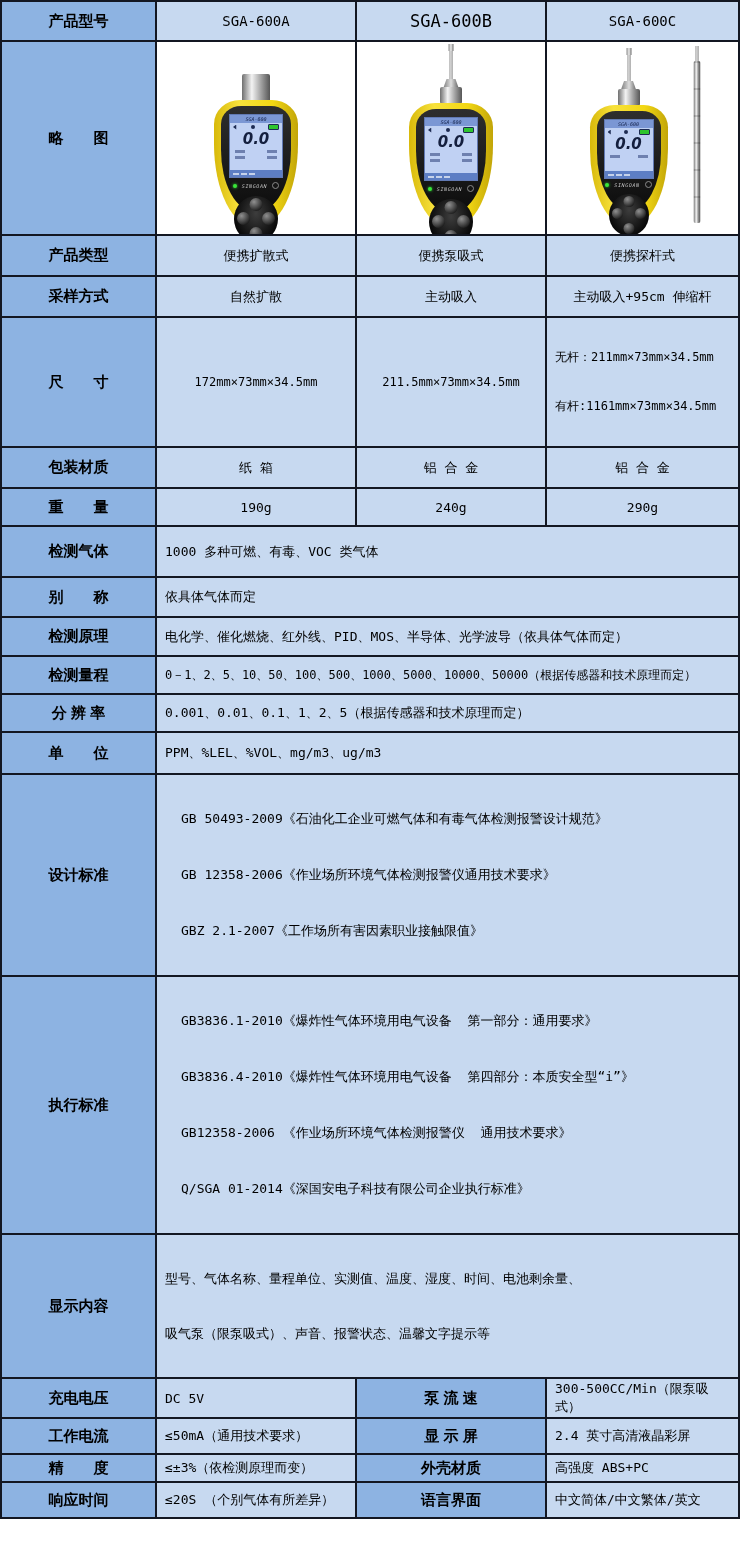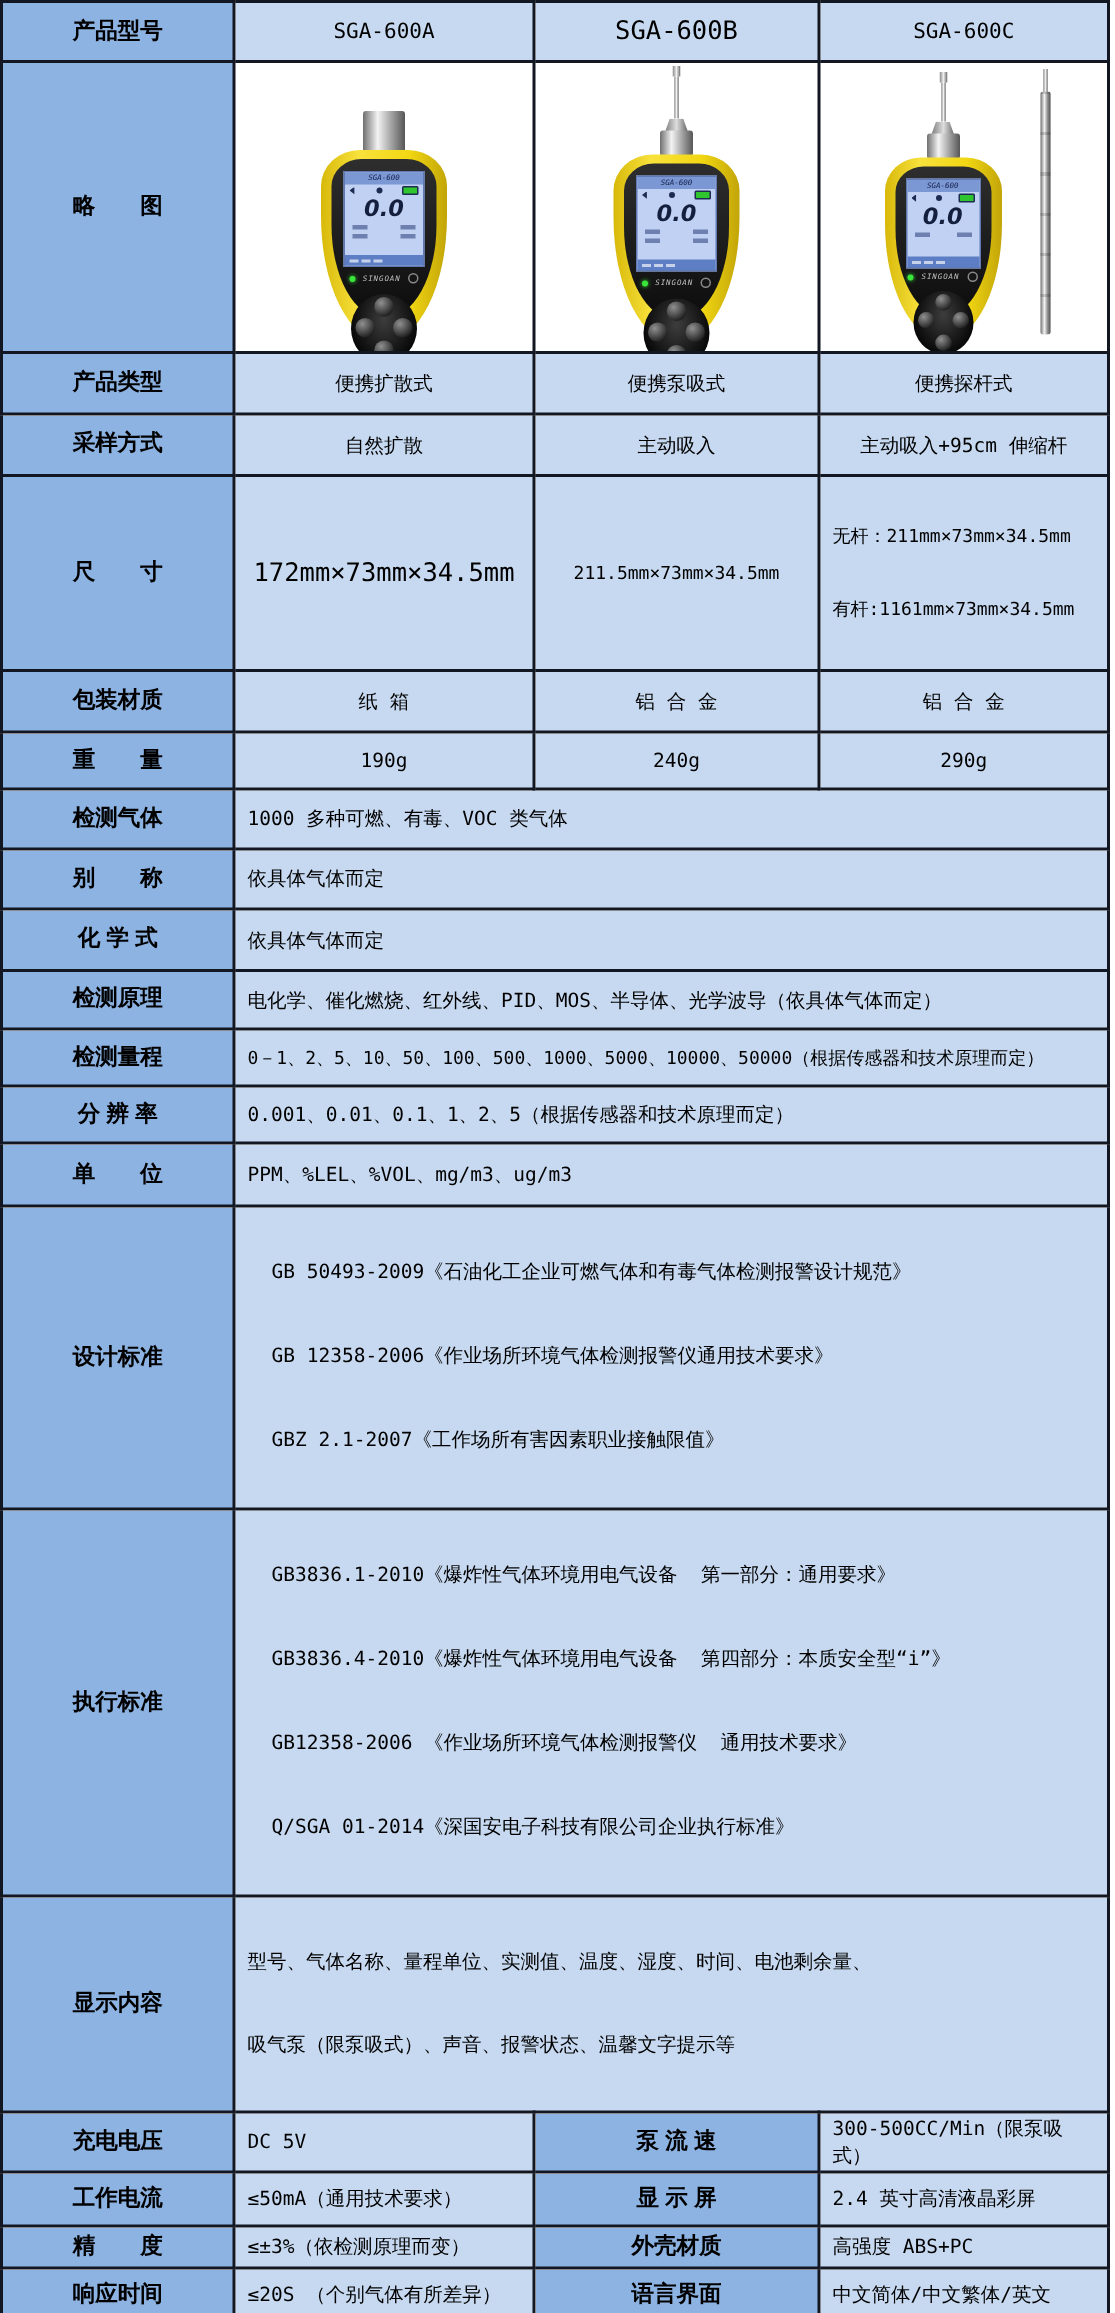--- a/index.html
+++ b/index.html
@@ -236,50 +236,46 @@
   <td class="cell center">便携探杆式</td>
 </tr>
 <tr style="height:41px">
   <td class="hd">采样方式</td>
   <td class="cell center">自然扩散</td>
   <td class="cell center">主动吸入</td>
   <td class="cell center">主动吸入+95cm 伸缩杆</td>
 </tr>
 <tr style="height:48px">
   <td class="hd">尺　　寸</td>
-  <td class="cell center" style="font-size:17px">172mm×73mm×34.5mm</td>
+  <td class="cell center" style="font-size:12px">172mm×73mm×34.5mm</td>
   <td class="cell center" style="font-size:12px">211.5mm×73mm×34.5mm</td>
   <td class="cell left dimlines" style="font-size:12px">
     <div>无杆：211mm×73mm×34.5mm</div>
     <div>有杆:1161mm×73mm×34.5mm</div>
   </td>
 </tr>
 <tr style="height:41px">
   <td class="hd">包装材质</td>
   <td class="cell center">纸 箱</td>
   <td class="cell center">铝 合 金</td>
   <td class="cell center">铝 合 金</td>
 </tr>
 <tr style="height:38px">
   <td class="hd">重　　量</td>
   <td class="cell center">190g</td>
   <td class="cell center">240g</td>
   <td class="cell center">290g</td>
 </tr>
 
-<tr style="height:40px">
+<tr style="height:51px">
   <td class="hd">检测气体</td>
   <td class="cell left" colspan="3">1000 多种可燃、有毒、VOC 类气体</td>
 </tr>
 <tr style="height:40px">
   <td class="hd">别　　称</td>
-  <td class="cell left" colspan="3">依具体气体而定</td>
-</tr>
-<tr style="height:41px">
-  <td class="hd">化 学 式</td>
   <td class="cell left" colspan="3">依具体气体而定</td>
 </tr>
 <tr style="height:39px">
   <td class="hd">检测原理</td>
   <td class="cell left" colspan="3">电化学、催化燃烧、红外线、PID、MOS、半导体、光学波导（依具体气体而定）</td>
 </tr>
 <tr style="height:38px">
   <td class="hd">检测量程</td>
   <td class="cell left" colspan="3" style="font-size:12px">0－1、2、5、10、50、100、500、1000、5000、10000、50000（根据传感器和技术原理而定）</td>
 </tr>

